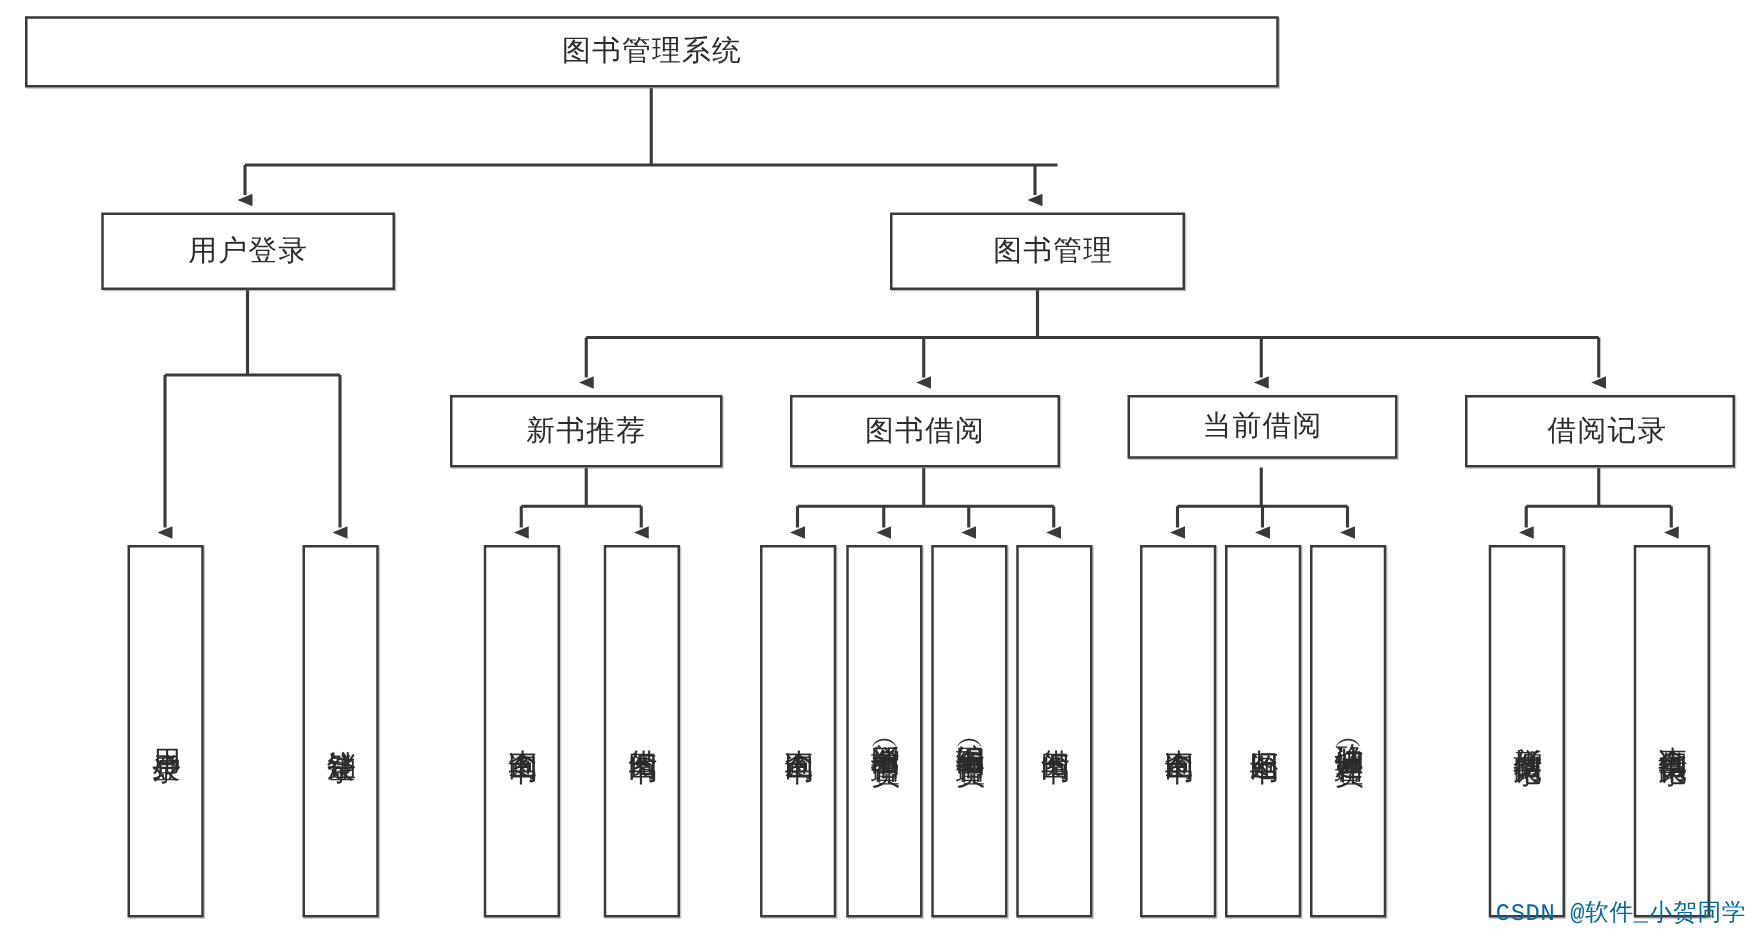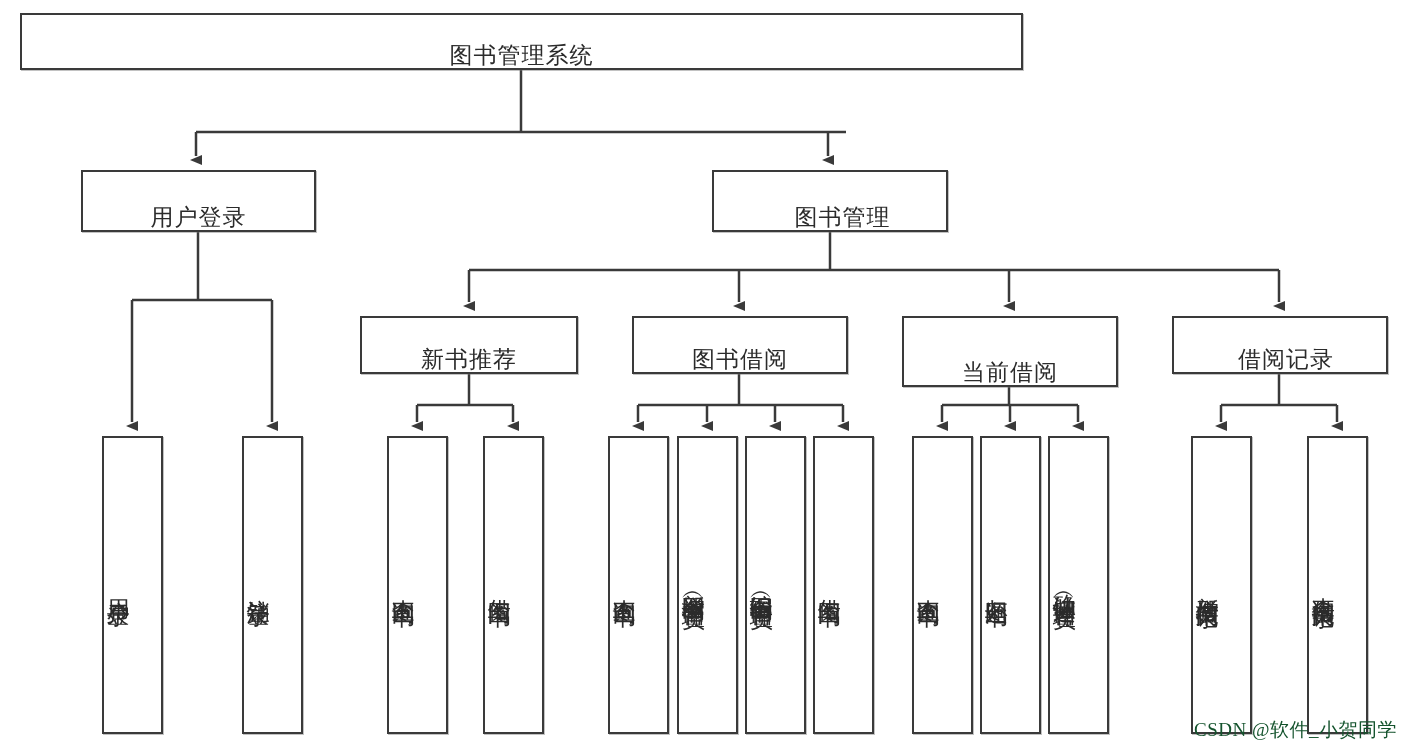--- a/index.html
+++ b/index.html
@@ -16,21 +16,21 @@
     height: 747px;
     background: #ffffff;
     overflow: hidden;
   }
   .node {
     position: absolute;
     box-sizing: border-box;
     border: 2.5px solid #3a3a3a;
     background: #ffffff;
     display: flex;
-    align-items: flex-end;
+    align-items: center;
     justify-content: center;
     color: #2b2b2b;
     text-align: center;
     box-shadow: 1px 1px 0 rgba(120,120,120,0.45);
   }
   .node.horizontal {
     font-size: 23px;
     letter-spacing: 1px;
     line-height: 1.15;
   }
@@ -54,22 +54,22 @@
     top: 0;
     width: 1405px;
     height: 747px;
     pointer-events: none;
   }
   .watermark {
     position: absolute;
     right: 8px;
     bottom: 4px;
     font-size: 19px;
-    color: #14532d;
-    font-family: Liberation Serif, serif;
+    color: #0369a1;
+    font-family: Liberation Mono, monospace;
     white-space: nowrap;
     letter-spacing: 0.5px;
   }
 </style>
 </head>
 <body>
 
 <div id="canvas">
 
   <svg id="links" viewBox="0 0 1405 747">
@@ -132,21 +132,21 @@
   <div class="node horizontal" style="left:712px; top:170px; width:236px; height:62px;padding-left:25px;">
     <span class="lbl">图书管理</span>
   </div>
 
   <div class="node horizontal" style="left:632px; top:316px; width:216px; height:58px;">
     <span class="lbl">图书借阅</span>
   </div>
   <div class="node horizontal" style="left:360px; top:316px; width:218px; height:58px;">
     <span class="lbl">新书推荐</span>
   </div>
-  <div class="node horizontal" style="left:902px; top:316px; width:216px; height:71px;">
+  <div class="node horizontal" style="left:902px; top:316px; width:216px; height:51px;">
     <span class="lbl">当前借阅</span>
   </div>
   <div class="node horizontal" style="left:1172px; top:316px; width:216px; height:58px;padding-left:12px;">
     <span class="lbl">借阅记录</span>
   </div>
 
   <div class="node vertical" style="left:102px; top:436px; width:61px; height:298px;">
     <span class="lbl">用户登录</span>
   </div>
   <div class="node vertical" style="left:242px; top:436px; width:61px; height:298px;">

